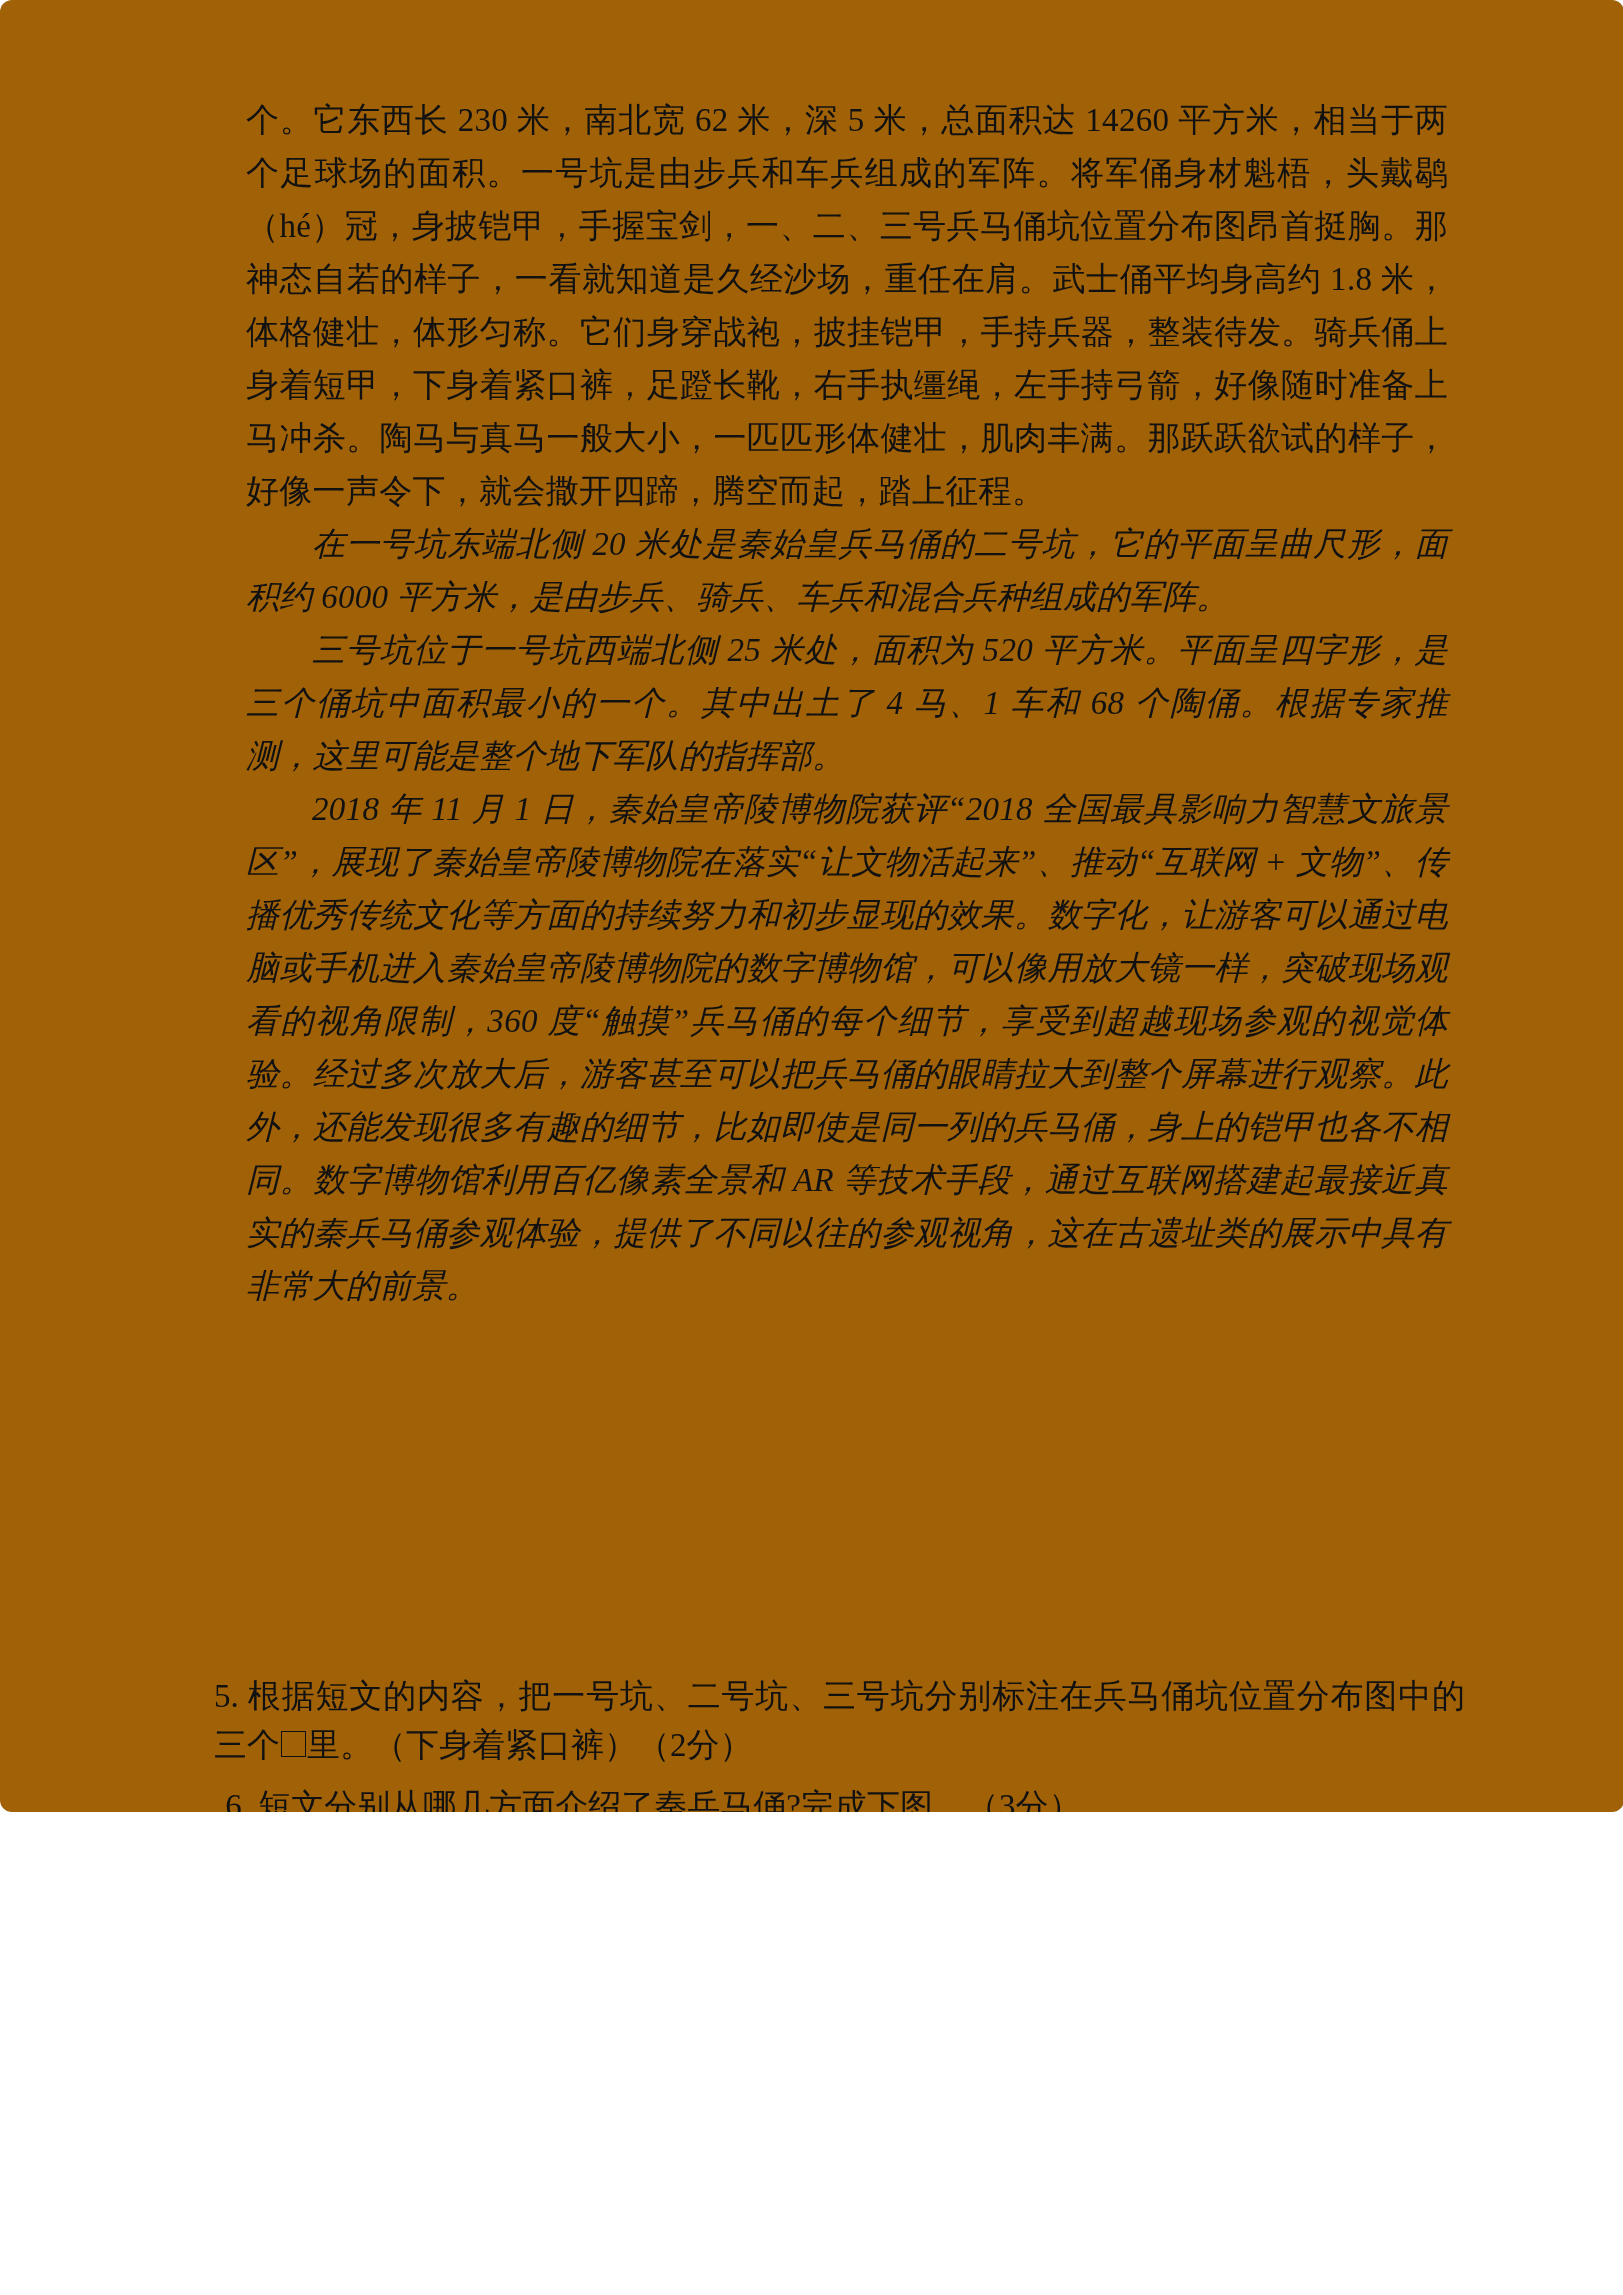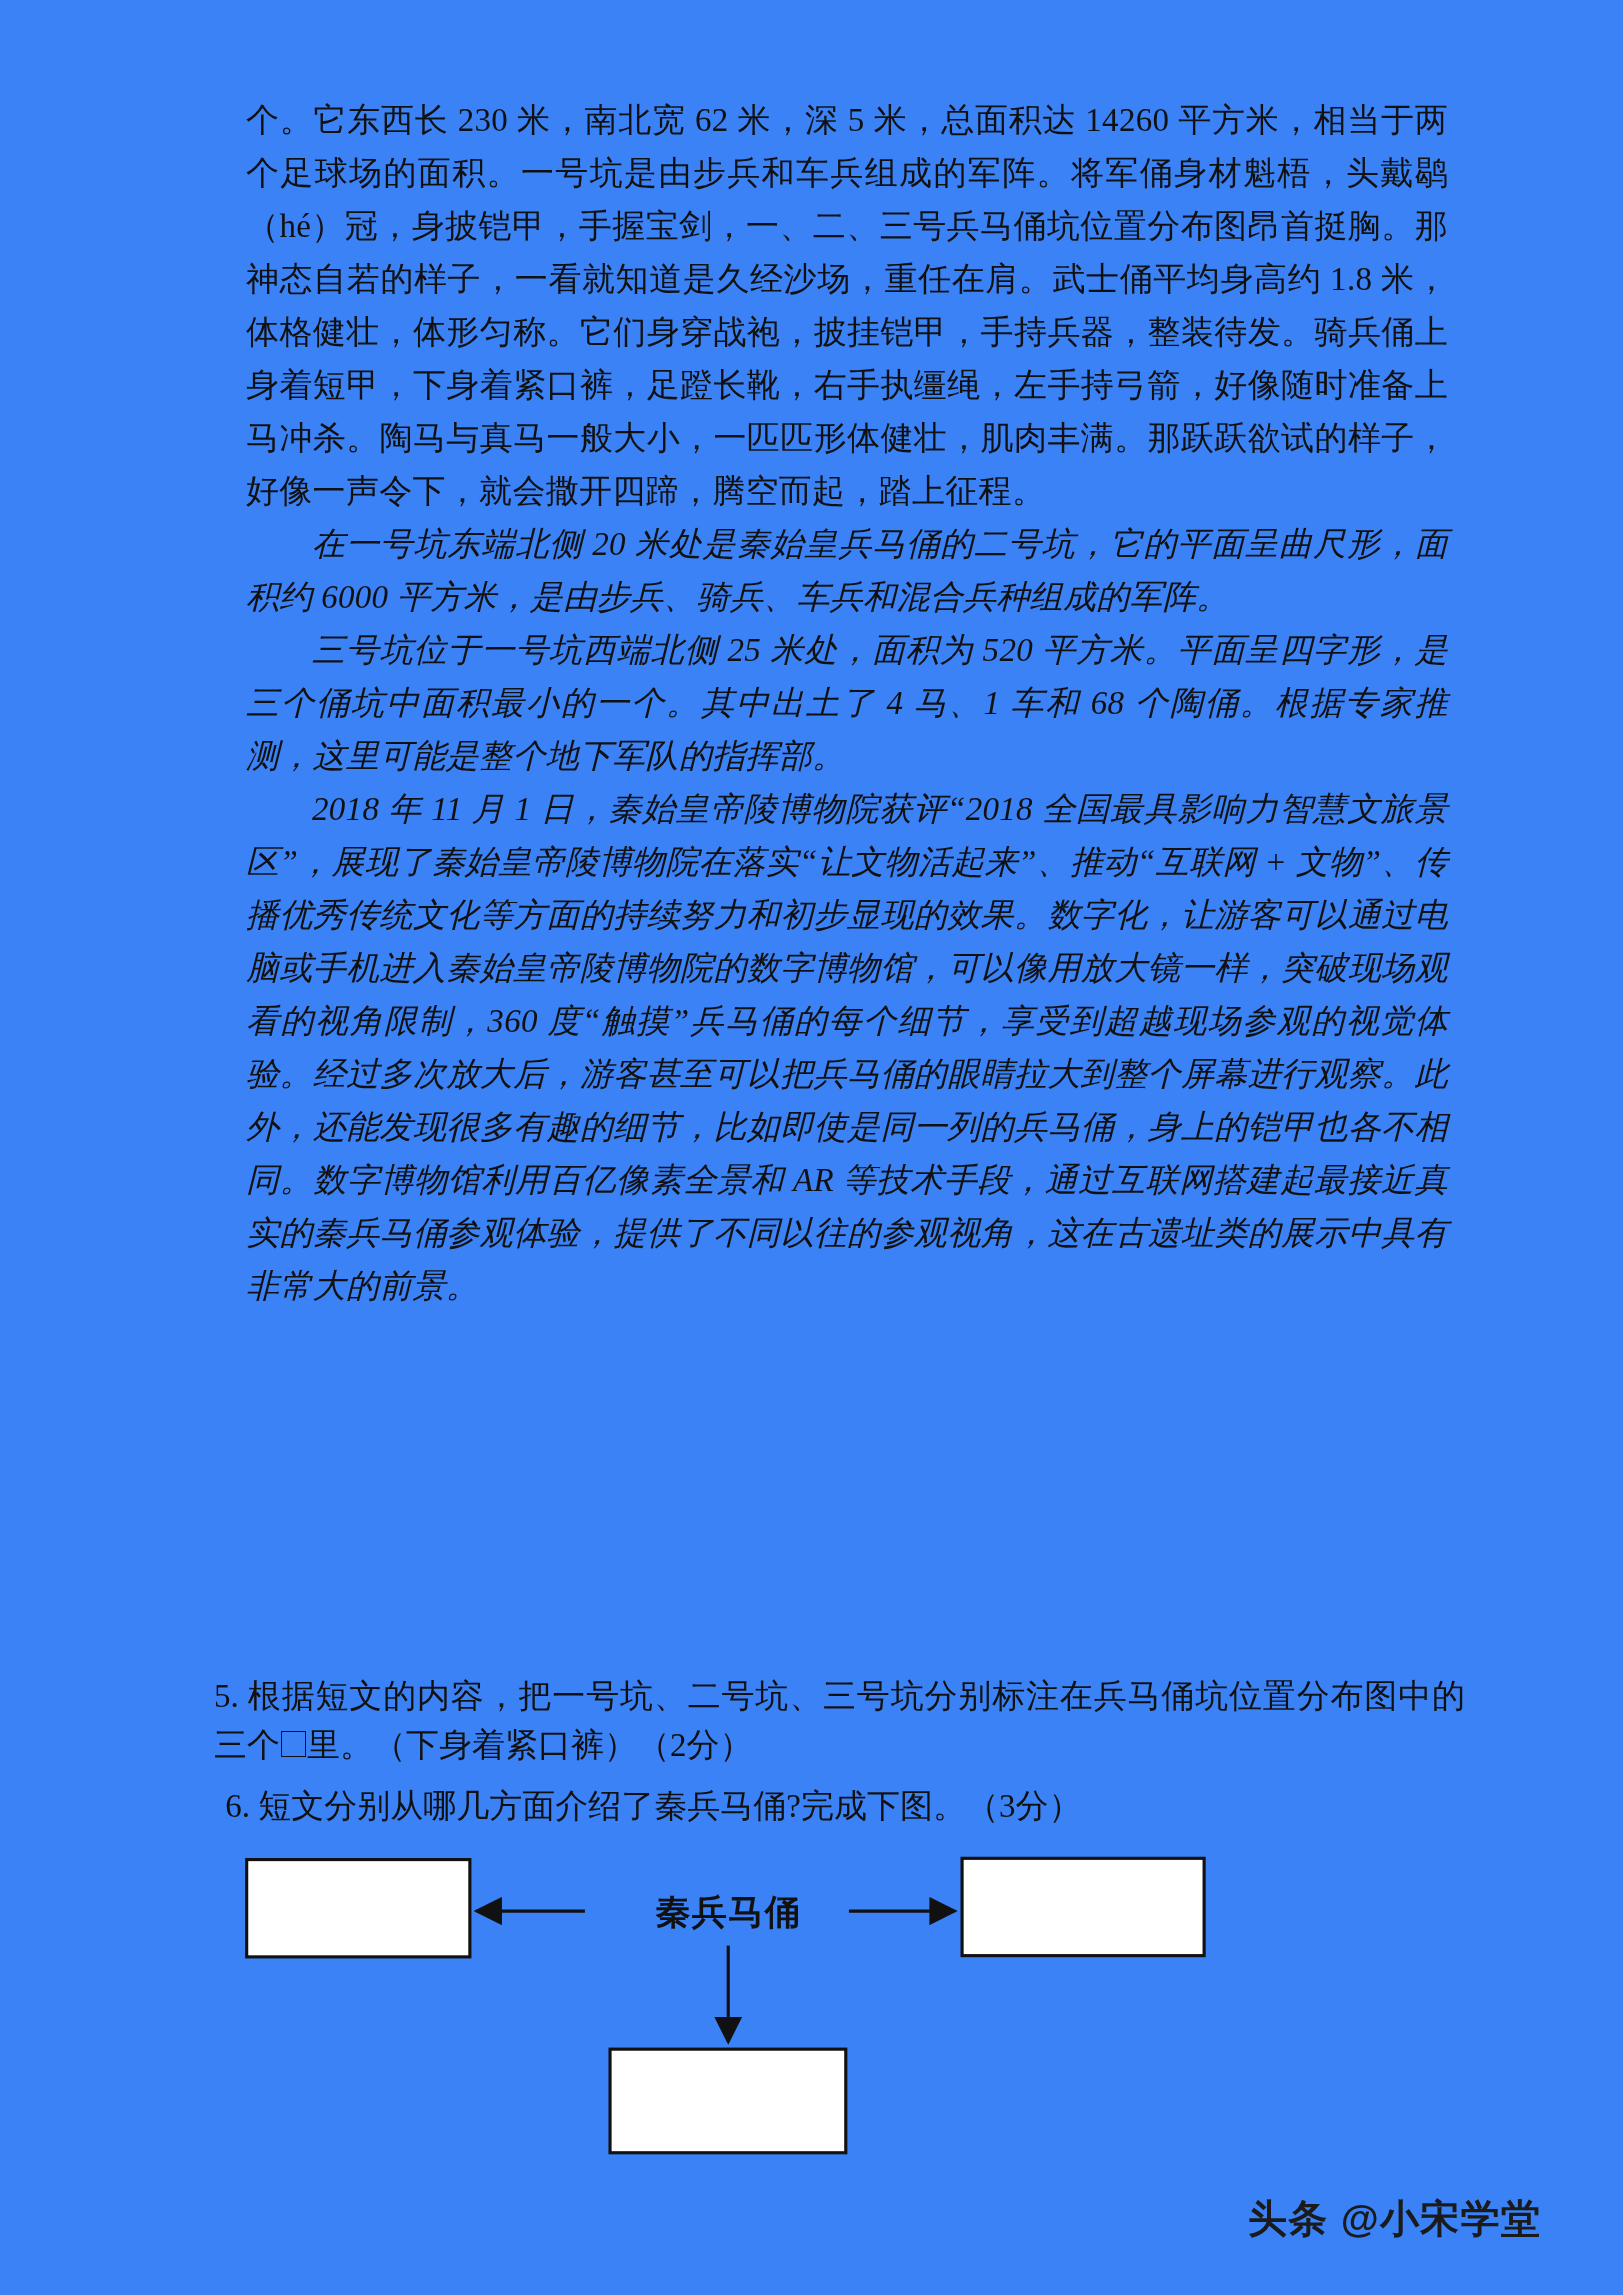--- a/index.html
+++ b/index.html
@@ -9,24 +9,25 @@
   }
 
   body {
     font-family: "Liberation Serif", "DejaVu Serif", serif;
     color: #0d0d0d;
   }
 
   #page {
     position: relative;
     width: 1624px;
-    height: 2295px;
-    background: #3b82f6;
+    height: 1812px;
+    background: #a16207;
     overflow: hidden;
     box-sizing: border-box;
+    border-radius: 12px;
   }
 
   
   .passage {
     position: absolute;
     left: 246px;
     top: 94px;
     width: 1202px;
   }
 

